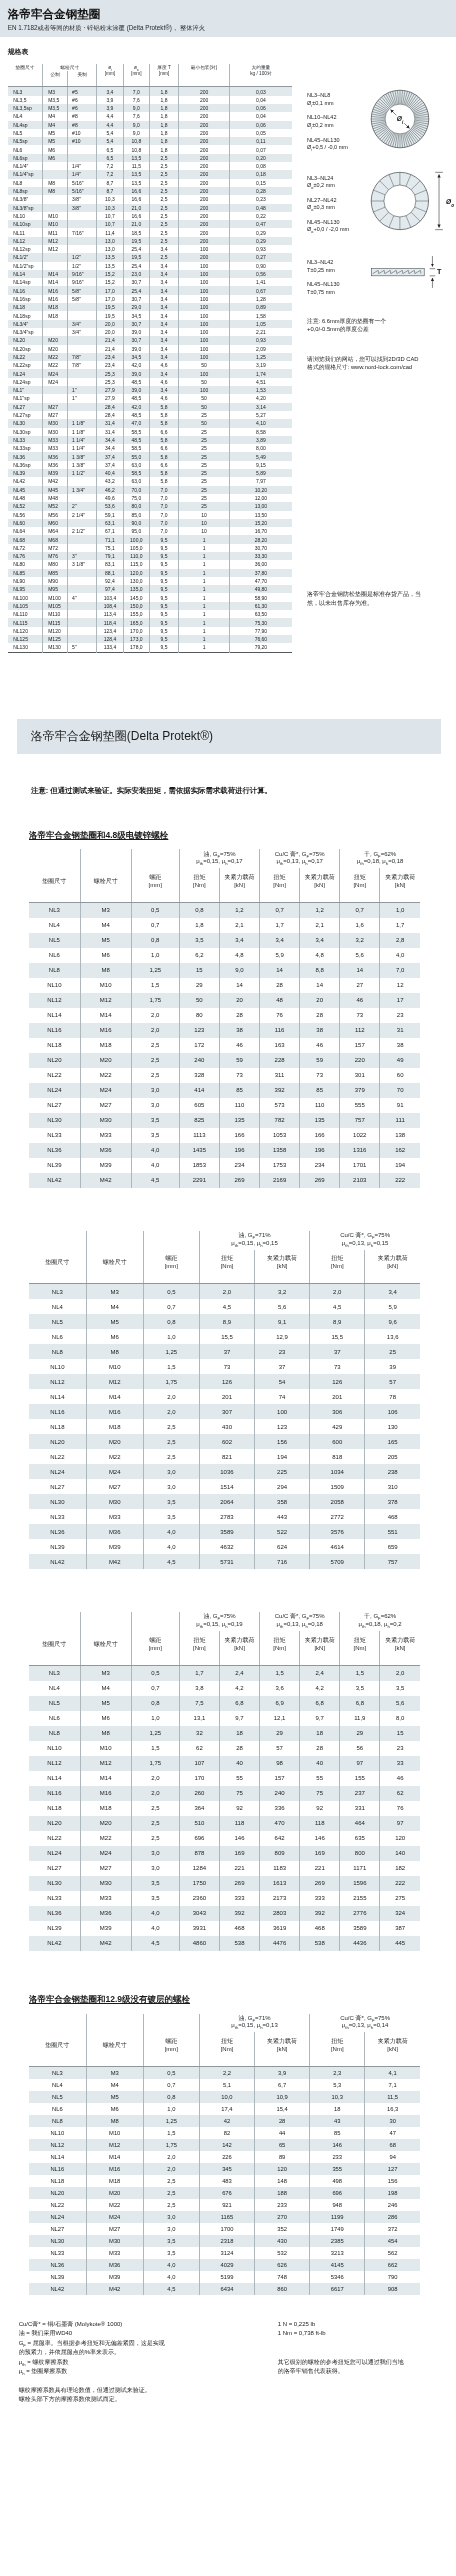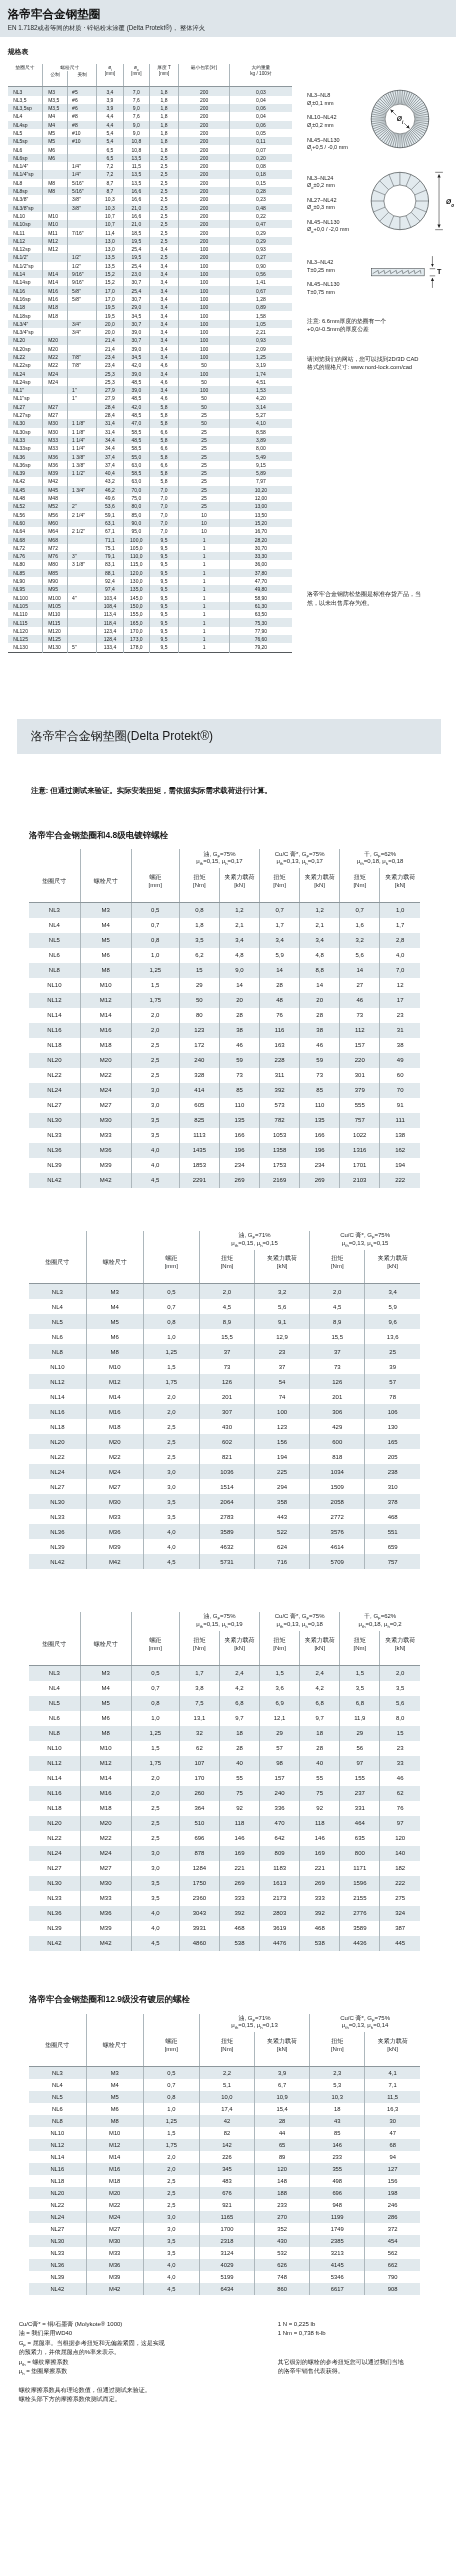--- a/index.html
+++ b/index.html
@@ -40,21 +40,21 @@
   .note-block .ln,.cad-block .ln{line-height:8.3px;font-size:5.8px;}
   .stock-block .ln{line-height:9px;font-size:6px;}
   
   .band2{background:var(--band,#dee5ea);margin:66px 16.5px 0;padding:6.6px 14.3px 8.8px;}
   .band2 .t{font-size:15px;font-weight:bold;letter-spacing:0.6px;color:#151515;}
   .band2 .s{font-size:12px;margin-top:2.8px;}
   .notice{margin:32px 0 0 31px;font-size:7.4px;font-weight:bold;}
   
   .tq-section{margin:43px 0 0 29px;}
   .tq-section.first{margin-top:34px;}
-  .tq-title{font-size:8.5px;font-weight:bold;margin:0 0 7.7px;}
+  .tq-title{font-size:8.5px;font-weight:bold;margin:0 0 7.7px;text-decoration:underline;}
   table.tq{border-collapse:collapse;table-layout:fixed;width:391px;}
   table.tq th{font-weight:normal;font-size:6px;line-height:7.7px;text-align:center;padding:1.1px 1.1px 0;color:#26292b;}
   table.tq thead tr:first-child th{vertical-align:top;height:17.6px;}
   table.tq thead tr:last-child th{height:25px;vertical-align:middle;border-bottom:0.6px solid #8d979c;padding-bottom:7.7px;}
   table.tq td{height:15px;text-align:center;font-size:6px;padding:0 1.1px;white-space:nowrap;}
   .compact table.tq td{height:12px;font-size:5.8px;}
   
   .footnotes{display:flex;margin:25px 0 0 18.7px;font-size:6px;}
   .footnotes .ln{line-height:9.4px;min-height:9.4px;}
   .fn-left{width:249px;flex:none;}

